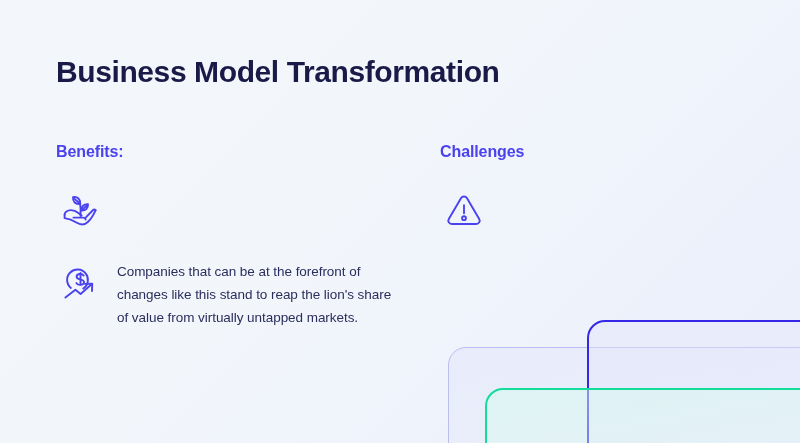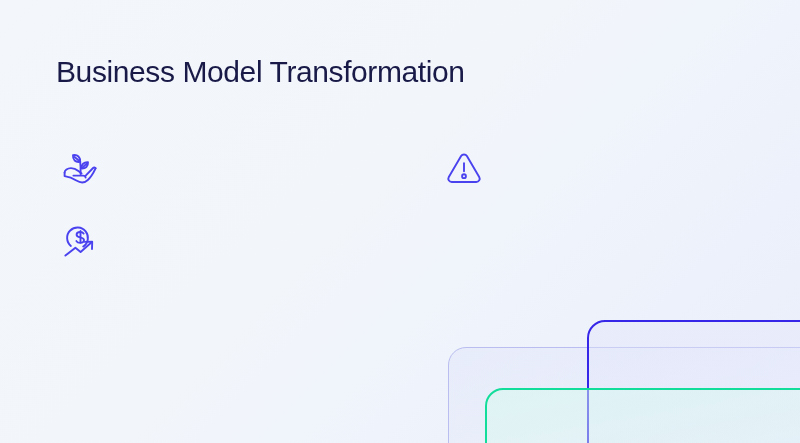--- a/index.html
+++ b/index.html
@@ -79,21 +79,21 @@
     z-index: 2;
     padding: 0;
     height: 100%;
   }
 
   .page-title {
     position: absolute;
     left: 56px;
     top: 54px;
     font-size: 30px;
-    font-weight: 400;
+    font-weight: 700;
     letter-spacing: -0.4px;
     color: #191a47;
     line-height: 1.2;
   }
 
   .columns {
     position: absolute;
     left: 0;
     top: 143px;
     width: 800px;
@@ -157,20 +157,21 @@
 </div>
 
 <div class="content">
 
   <h1 class="page-title">Business Model Transformation</h1>
 
   <div class="columns">
 
     <div class="column left">
 
+      <div class="column-heading">Benefits:</div>
 
       <div class="item benefit">
         <span class="item-icon">
           <svg width="46" height="46" viewBox="0 0 46 46" fill="none" stroke="#4b42ef" stroke-width="1.9" stroke-linecap="round" stroke-linejoin="round">
 
             <path d="M23 14.5 C23.6 20 23.8 24.5 23.6 29"></path>
 
             <path d="M23.2 16.8 C18.4 17.6 15.6 14.8 16 10.2 C20.6 9.3 23.6 12.2 23.2 16.8 Z"></path>
             <path d="M17.6 11.9 C19.4 13.3 21.2 14.9 22.6 16.4"></path>
 
@@ -191,26 +192,28 @@
 
             <path d="M26.2 27.6 A10.4 10.4 0 1 0 13.9 26.9"></path>
 
             <path d="M23.5 11.9 L23.5 23.6"></path>
             <path d="M26.6 14.6 C26 13.6 24.8 13 23.2 13 C21 13 19.6 14.1 19.6 15.7 C19.6 19.2 27 17.6 27 21.1 C27 22.8 25.4 23.9 23.2 23.9 C21.3 23.9 20 23.2 19.4 22.1"></path>
 
             <path d="M8.4 36.6 L18.4 28.8 L23.6 33 L34.6 23.2"></path>
             <path d="M27.9 22.9 L35.2 22.7 L35 30"></path>
           </svg>
         </span>
+        <span class="item-text">Companies that can be at the forefront of changes like this stand to reap the lion's share of value from virtually untapped markets.</span>
       </div>
 
     </div>
 
     <div class="column right">
 
+      <div class="column-heading">Challenges</div>
 
       <div class="item challenge">
         <span class="item-icon">
           <svg width="46" height="46" viewBox="0 0 46 46" fill="none" stroke="#4b42ef" stroke-width="1.9" stroke-linecap="round" stroke-linejoin="round">
             <path d="M20.1 11.1 C21.4 8.9 24.6 8.9 25.9 11.1 L38.2 32.1 C39.5 34.3 37.9 37 35.3 37 L10.7 37 C8.1 37 6.5 34.3 7.8 32.1 Z"></path>
             <path d="M23 18.1 L23 26.3"></path>
             <circle cx="23" cy="31.2" r="1.9"></circle>
           </svg>
         </span>
       </div>

